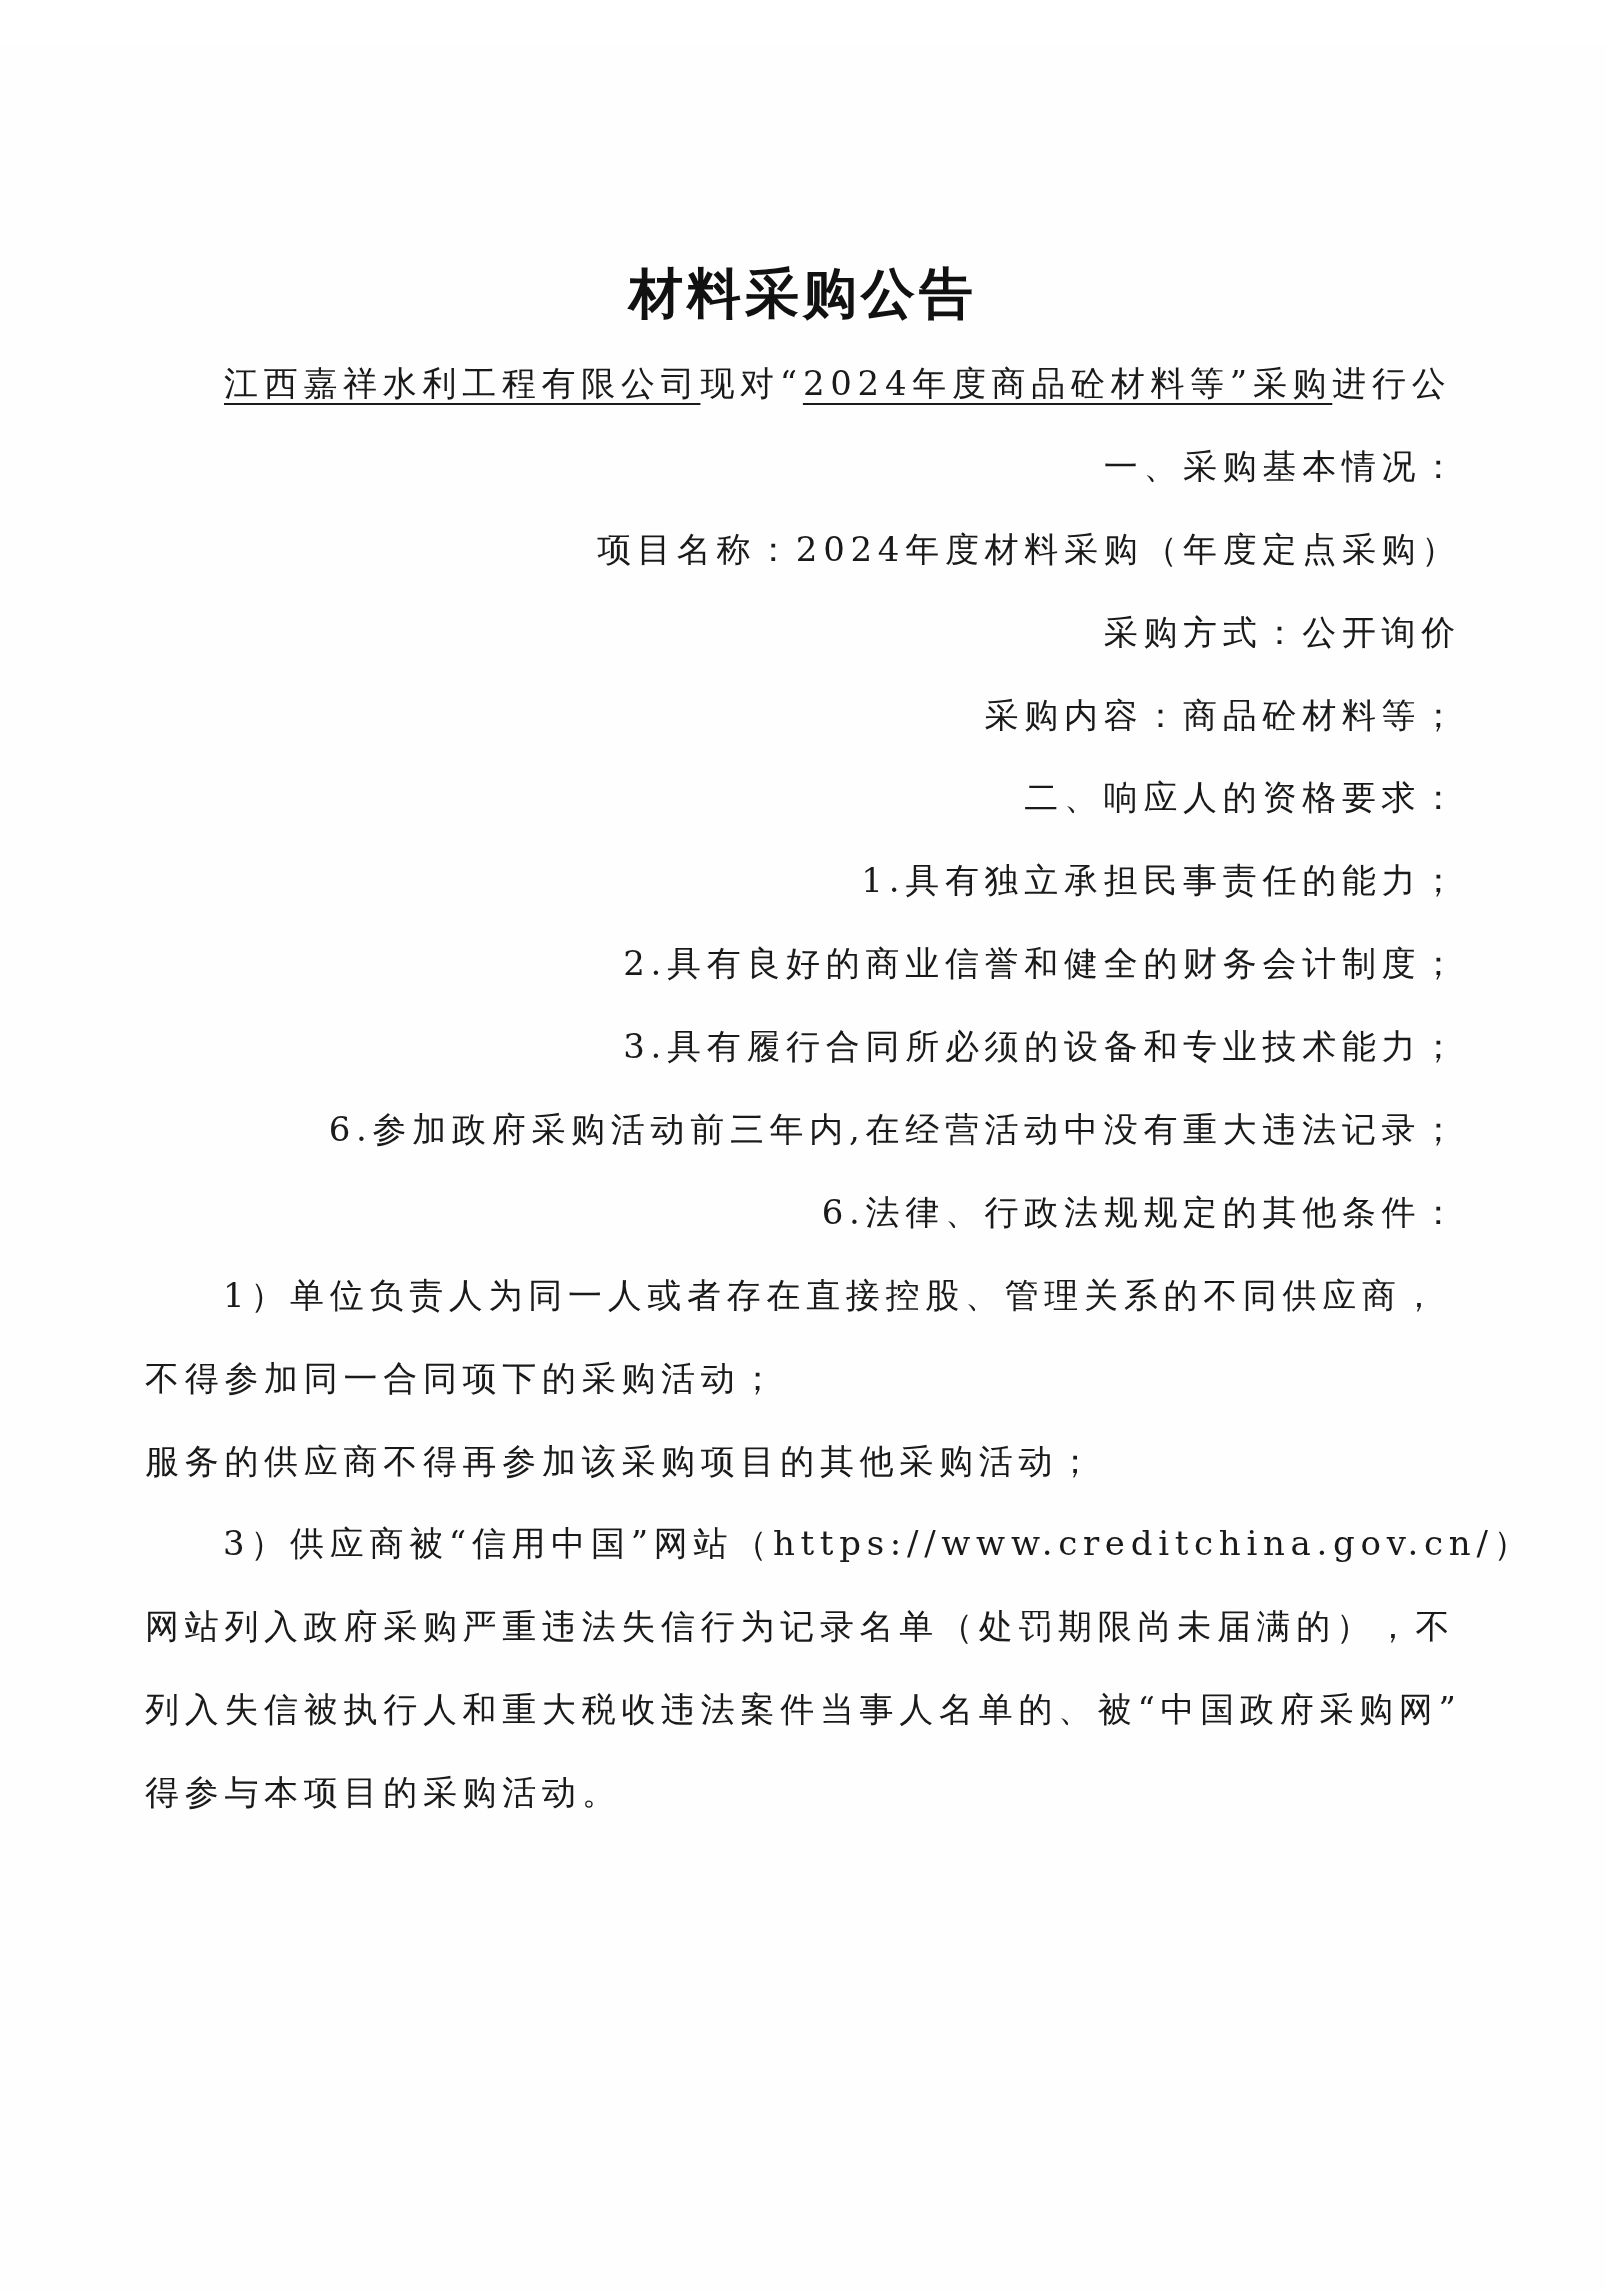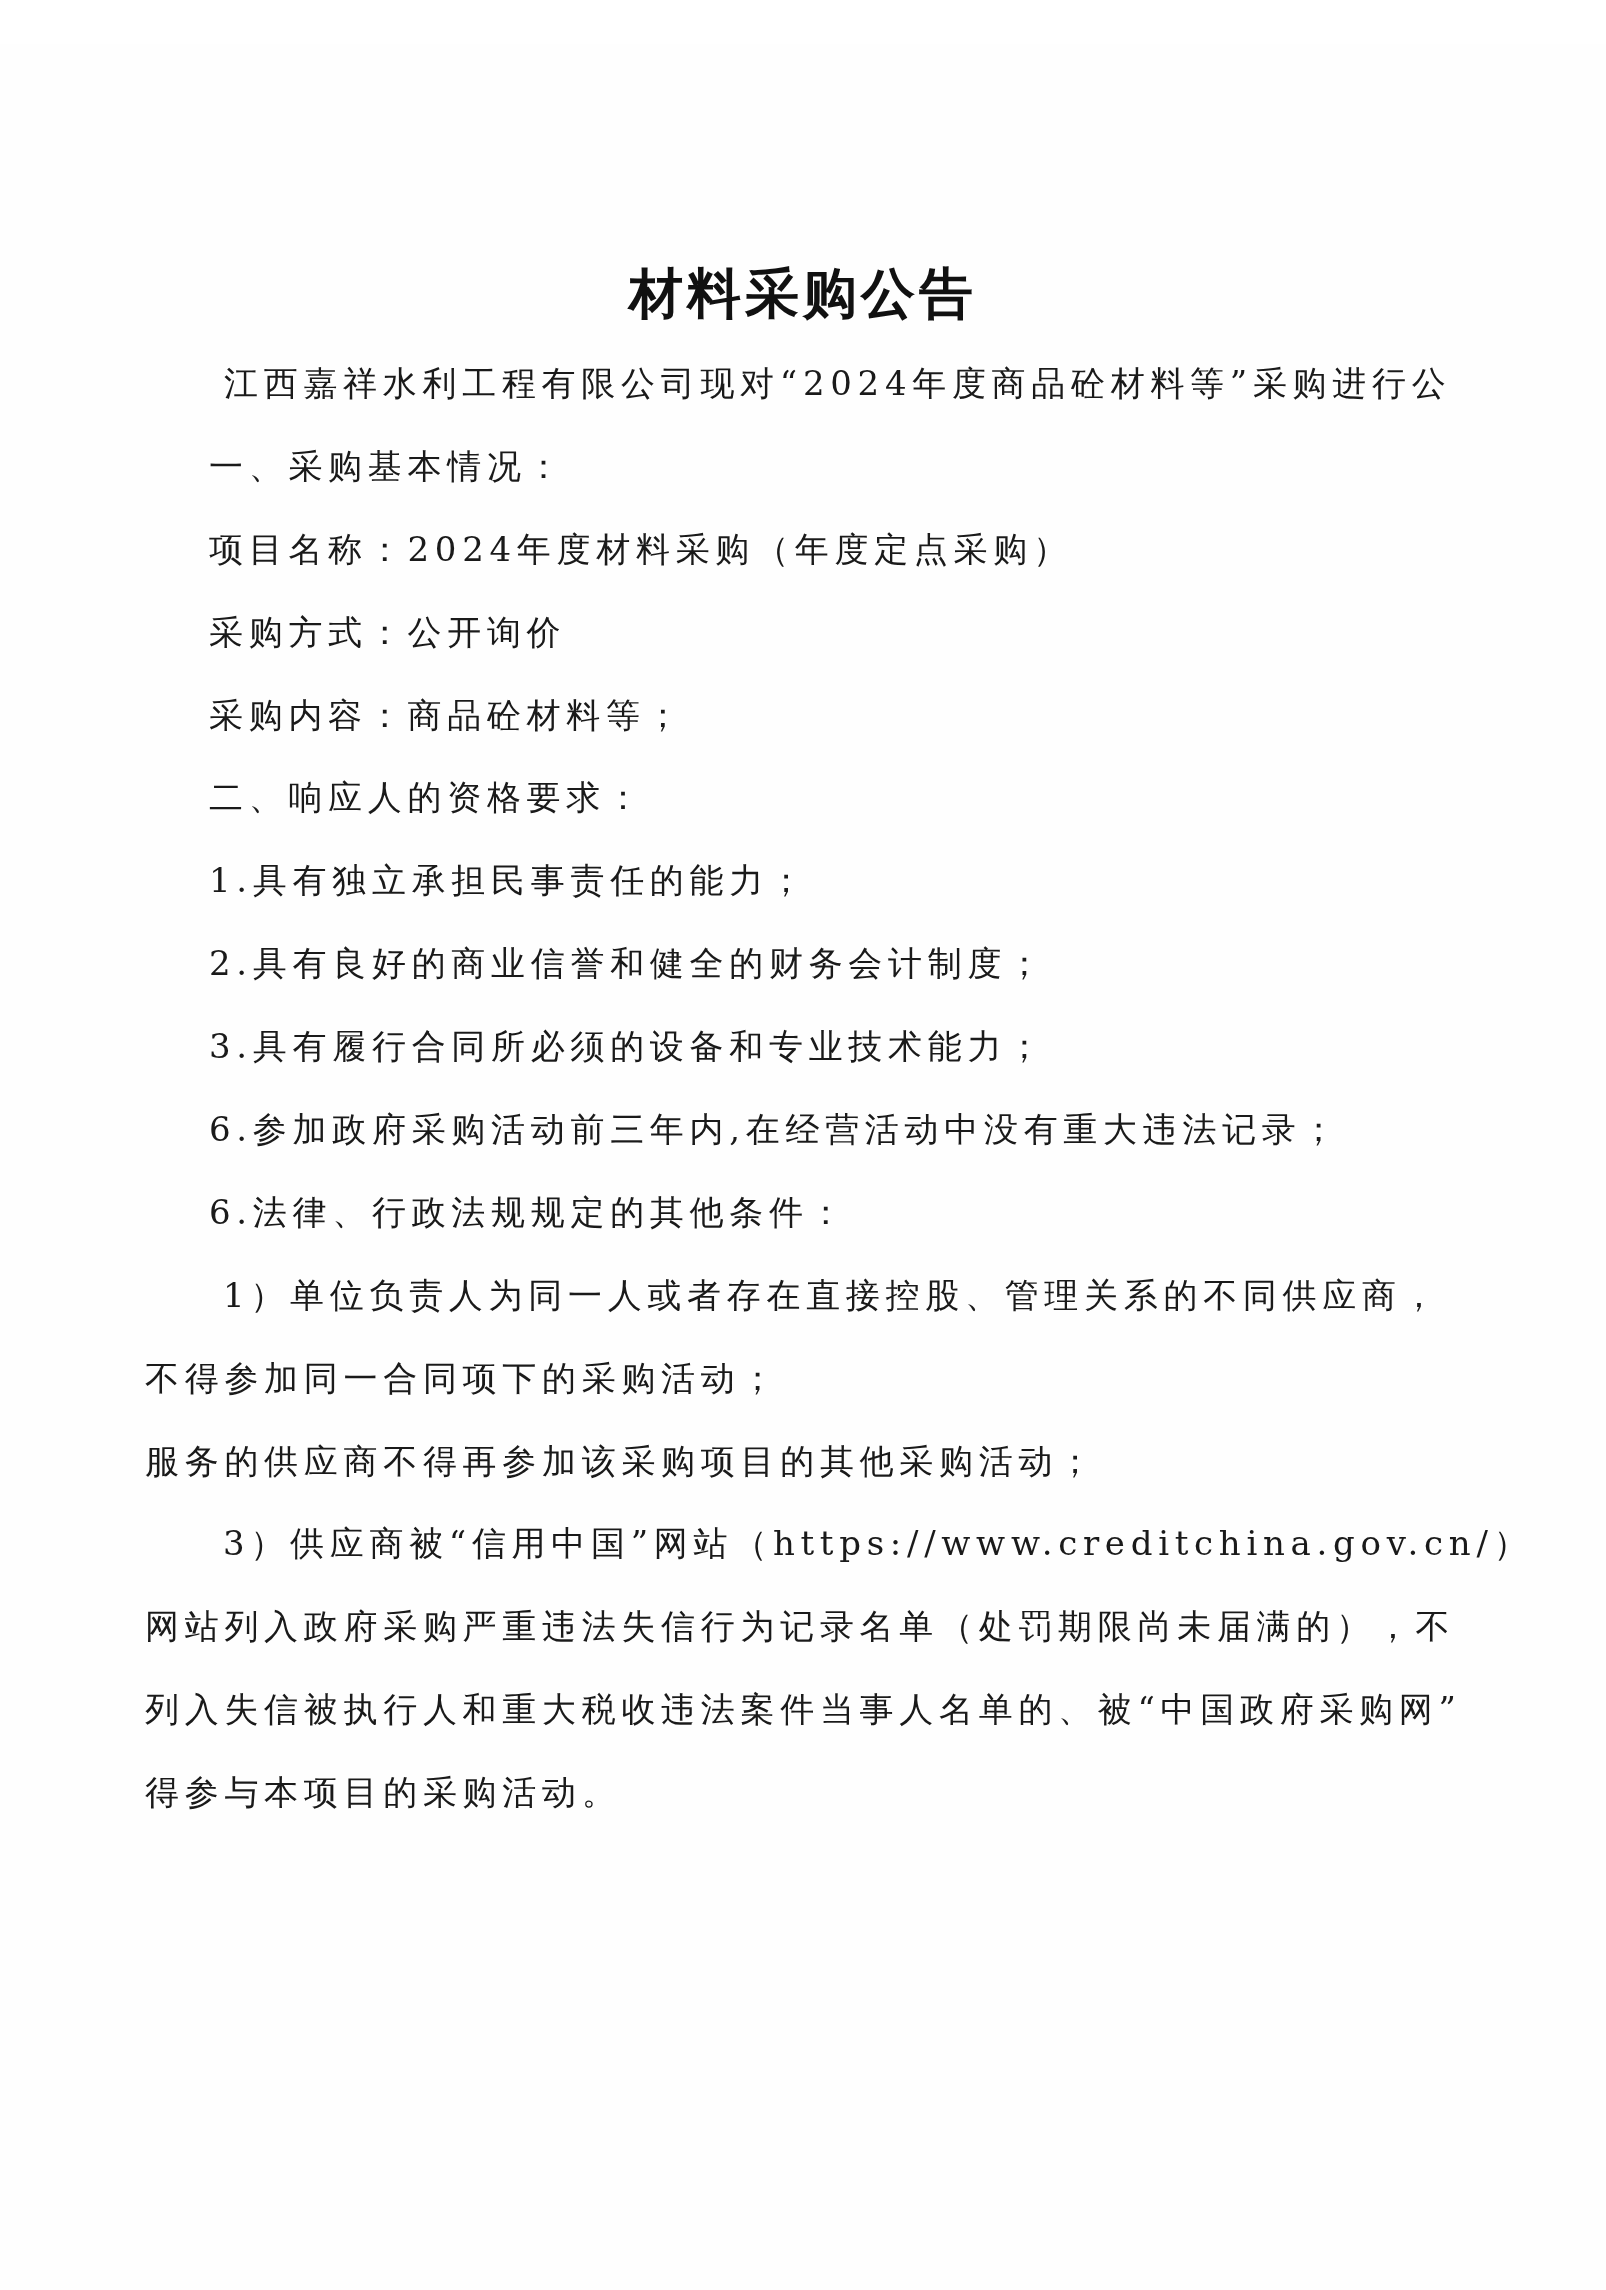--- a/index.html
+++ b/index.html
@@ -5,23 +5,23 @@
   html, body { margin: 0; padding: 0; background: #ffffff; }
   body { width: 1606px; height: 2290px; position: relative; overflow: hidden;
          font-family: "DejaVu Serif", "Liberation Serif", serif; color: #1a1a1a; }
   .page { position: absolute; left: 0; top: 0; width: 1606px; height: 2290px; background: #fefefe; margin-top: 44px; }
   .title { position: absolute; left: 0; width: 1606px; top: 218px; text-align: center;
            font-size: 54px; font-weight: bold; letter-spacing: 4px; line-height: 64px;
            font-family: "DejaVu Sans", "Liberation Sans", sans-serif; color: #111; }
   .body { position: absolute; left: 145px; top: 298px; width: 1316px; }
   .line { height: 82.9px; line-height: 82.9px; font-size: 34px; letter-spacing: 5.7px;
           white-space: nowrap; overflow: visible; }
-  .ind1 { padding-left: 64px; }
+  .ind1 { padding-left: 64px; text-align: right; }
   .ind2 { padding-left: 78px; }
-  .ul { text-underline-offset: 8px; text-decoration-thickness: 2px; }
+  .ul { text-decoration: underline; text-underline-offset: 8px; text-decoration-thickness: 2px; }
 </style>
 </head>
 <body>
 
 <div class="page">
   <div class="title">材料采购公告</div>
 
   <div class="body">
     <div class="line" style="padding-left:79px;">
       <span class="ul">江西嘉祥水利工程有限公司</span><span>现对“</span><span class="ul">2024年度商品砼材料等”采购</span><span>进行公</span>

